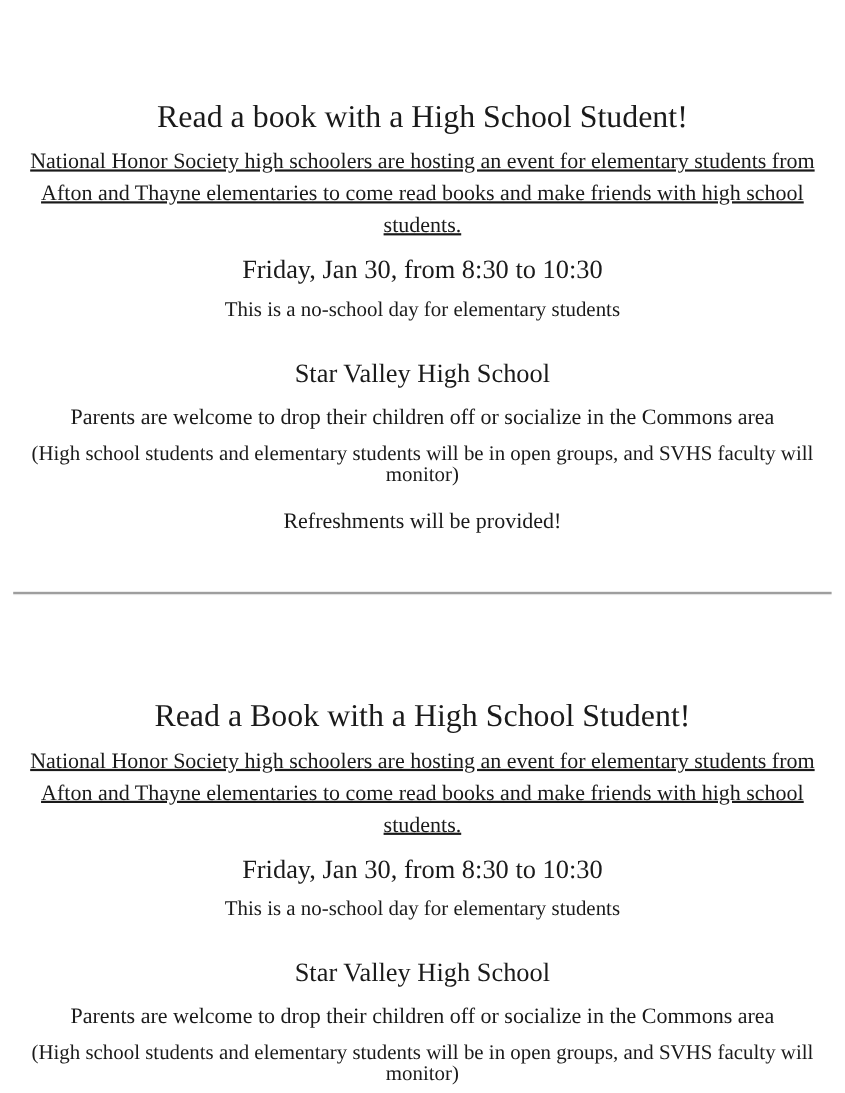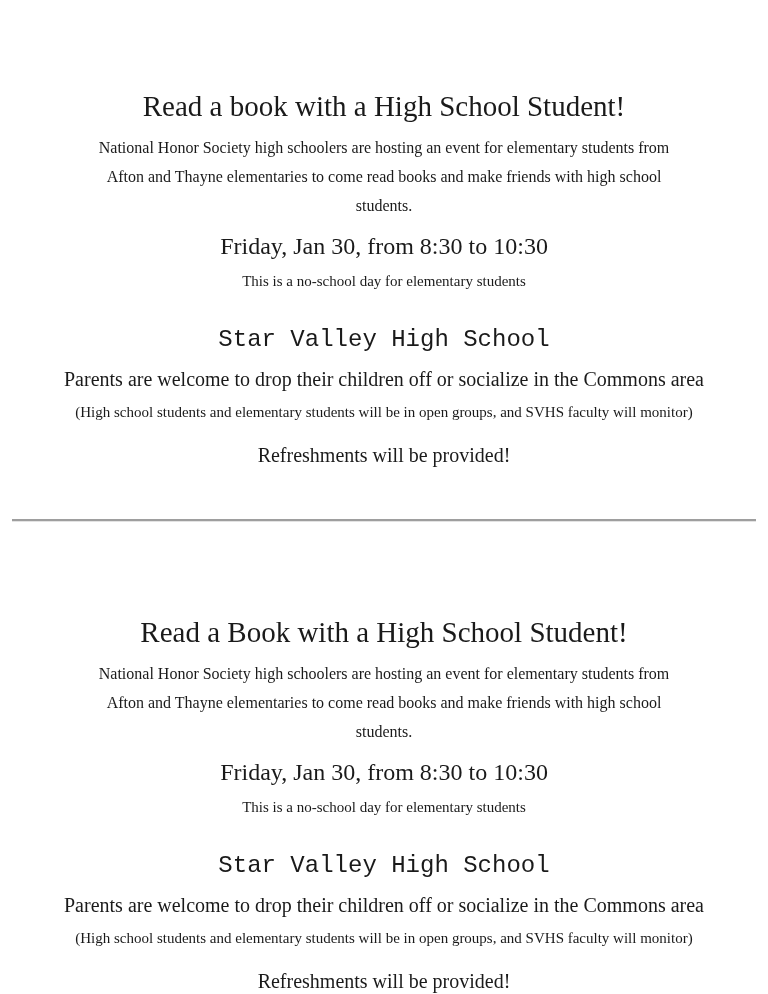--- a/index.html
+++ b/index.html
@@ -28,39 +28,39 @@
   .flyer-bottom {
     padding-top: 94px;
   }
   .flyer-title {
     font-size: 29px;
     line-height: 33px;
     font-weight: normal;
     margin: 0 0 10px 0;
   }
   .flyer-intro {
-    font-size: 16px;
+    font-size: 20px;
     line-height: 29px;
     margin: 0 14px 0 14px;
+    text-decoration: underline;
   }
   .event-datetime {
     font-size: 24px;
     line-height: 30px;
     margin: 11px;
   }
   .small-note {
-    font-size: 15px;
+    font-size: 19px;
     line-height: 19px;
     margin: 0;
   }
   .venue-name {
     font-size: 24px;
     line-height: 30px;
     margin: 34px 0 0 0;
-    font-family: Liberation Mono, monospace;
   }
   .venue-detail {
     font-size: 20px;
     line-height: 26px;
     margin: 11px 10px;
   }
   .refreshments-line {
     font-size: 20px;
     line-height: 26px;
     margin: 20px 0 0 0;

